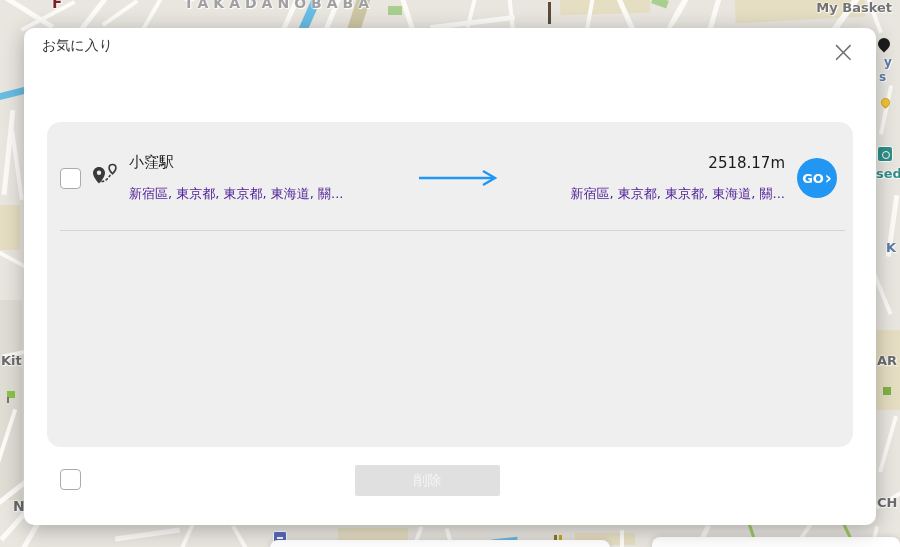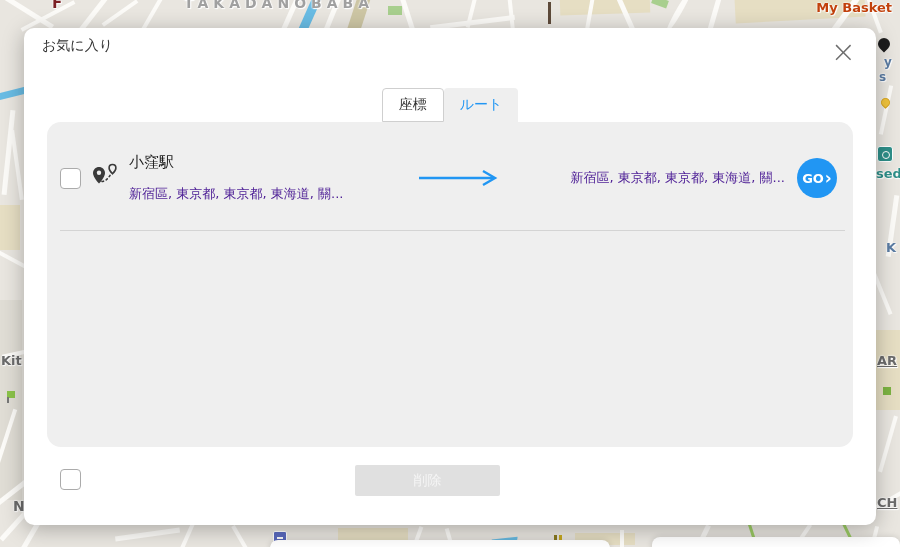--- a/index.html
+++ b/index.html
@@ -11,21 +11,21 @@
   .road--blue { background:#69bce4; }
   .road--olive { background:#cdc6a4; }
   .road--green { background:#9ccc65; }
   .area { position:absolute; }
   .area--beige { background:#e6dec3; }
   .area--green { background:#a8cf8e; }
   .area--block { background:#e0ddd5; }
   .map-label { position:absolute; font-weight:bold; white-space:nowrap;
                text-shadow:0 0 2px #fff, 0 0 2px #fff, 1px 1px 1px #fff; }
   .lbl-district { color:#a0a0a0; font-size:14px; letter-spacing:5px; }
-  .lbl-poi { color:#c2410c; font-size:13px; }
+  .lbl-poi { color:#737373; font-size:13px; }
   .lbl-street { color:#6b6b6b; font-size:13px;margin-top:36px; }
   .lbl-blue { color:#5b7ca3; font-size:12px; }
   .lbl-teal { color:#2e8f89; font-size:13px; }
   .lbl-marker { color:#7b1f24; font-size:15px; }
 
   .pin-black { position:absolute; width:12px; height:12px; background:#1c1c1c; border-radius:50% 50% 50% 0; transform:rotate(-45deg); }
   .pin-yellow { position:absolute; width:9px; height:9px; background:#f0c33c; border:1px solid #d8a51f; border-radius:50% 50% 50% 0; transform:rotate(-45deg); }
   .sq-teal { position:absolute; width:16px; height:16px; background:#2e8f89; border-radius:3px; border:1px solid #fff; }
   .sq-teal::after { content:""; position:absolute; left:4px; top:4px; width:6px; height:6px; border:1.5px solid #fff; border-radius:50%; }
   .sq-blue { position:absolute; width:14px; height:14px; background:#5a6abf; border-radius:2px; border:1px solid #fff; }
@@ -153,36 +153,32 @@
 
   <span class="map-label lbl-district" style="left:184px; top:-5px;">TAKADANOBABA</span>
   <span class="map-label lbl-poi" style="right:8px; top:0px;">My Basket</span>
   <span class="map-label lbl-street" style="left:1px; top:317px;">Kit</span>
   <span class="map-label lbl-street" style="left:13px; top:462px; font-size:14px;">N</span>
   <span class="map-label lbl-street" style="left:44px; top:517px;">Post Office</span>
   <span class="map-label lbl-blue" style="left:884px; top:55px;">y</span>
   <span class="map-label lbl-blue" style="left:879px; top:70px;">s</span>
   <span class="map-label lbl-teal" style="left:876px; top:166px;">seda</span>
   <span class="map-label lbl-blue" style="left:886px; top:240px; font-size:13px;">K</span>
-  <span class="map-label lbl-street" style="left:877px; top:317px;text-decoration:underline;">AR</span>
-  <span class="map-label lbl-street" style="left:877px; top:459px;text-decoration:underline;">CH</span>
+  <span class="map-label lbl-street" style="left:877px; top:317px;">AR</span>
+  <span class="map-label lbl-street" style="left:877px; top:459px;">CH</span>
 
   <div class="bottom-card" style="left:270px; top:540px; width:340px; height:10px;"></div>
   <div class="bottom-card" style="left:652px; top:537px; width:248px; height:12px;"></div>
 </div>
 
 <div class="modal">
 
   <div class="modal-title">お気に入り</div>
   <div class="modal-close">×</div>
 
-  <div class="tabs">
-    <div class="tab tab--inactive">座標</div>
-    <div class="tab tab--active">ルート</div>
-  </div>
 
   <div class="panel">
 
     <div class="route-row">
       <div class="checkbox"></div>
 
       <span class="route-icon">
         <svg width="30" height="30" viewBox="0 0 30 30">
           <path d="M10 6 C6.7 6 4 8.7 4 12 c0 4.6 6 10.5 6 10.5 S16 16.6 16 12 C16 8.7 13.3 6 10 6 z" fill="#3a3a3a"></path>
           <circle cx="10" cy="11.7" r="2.2" fill="#efefef"></circle>
@@ -197,20 +193,21 @@
       </div>
 
       <div class="arrow-zone">
         <svg width="84" height="18" viewBox="0 0 84 18">
           <line x1="2" y1="9" x2="76" y2="9" stroke="#2196f3" stroke-width="2.4"></line>
           <polyline points="66,2 78,9 66,16" fill="none" stroke="#2196f3" stroke-width="2.4" stroke-linejoin="miter"></polyline>
         </svg>
       </div>
 
       <div class="right-block">
+        <div class="route-dist">2518.17m</div>
         <div class="route-sub">新宿區, 東京都, 東京都, 東海道, 關...</div>
       </div>
 
       <div class="go-btn">
         <span>GO</span>
           <span class="chev">›</span>
       </div>
     </div>
 
     <div class="route-divider"></div>

